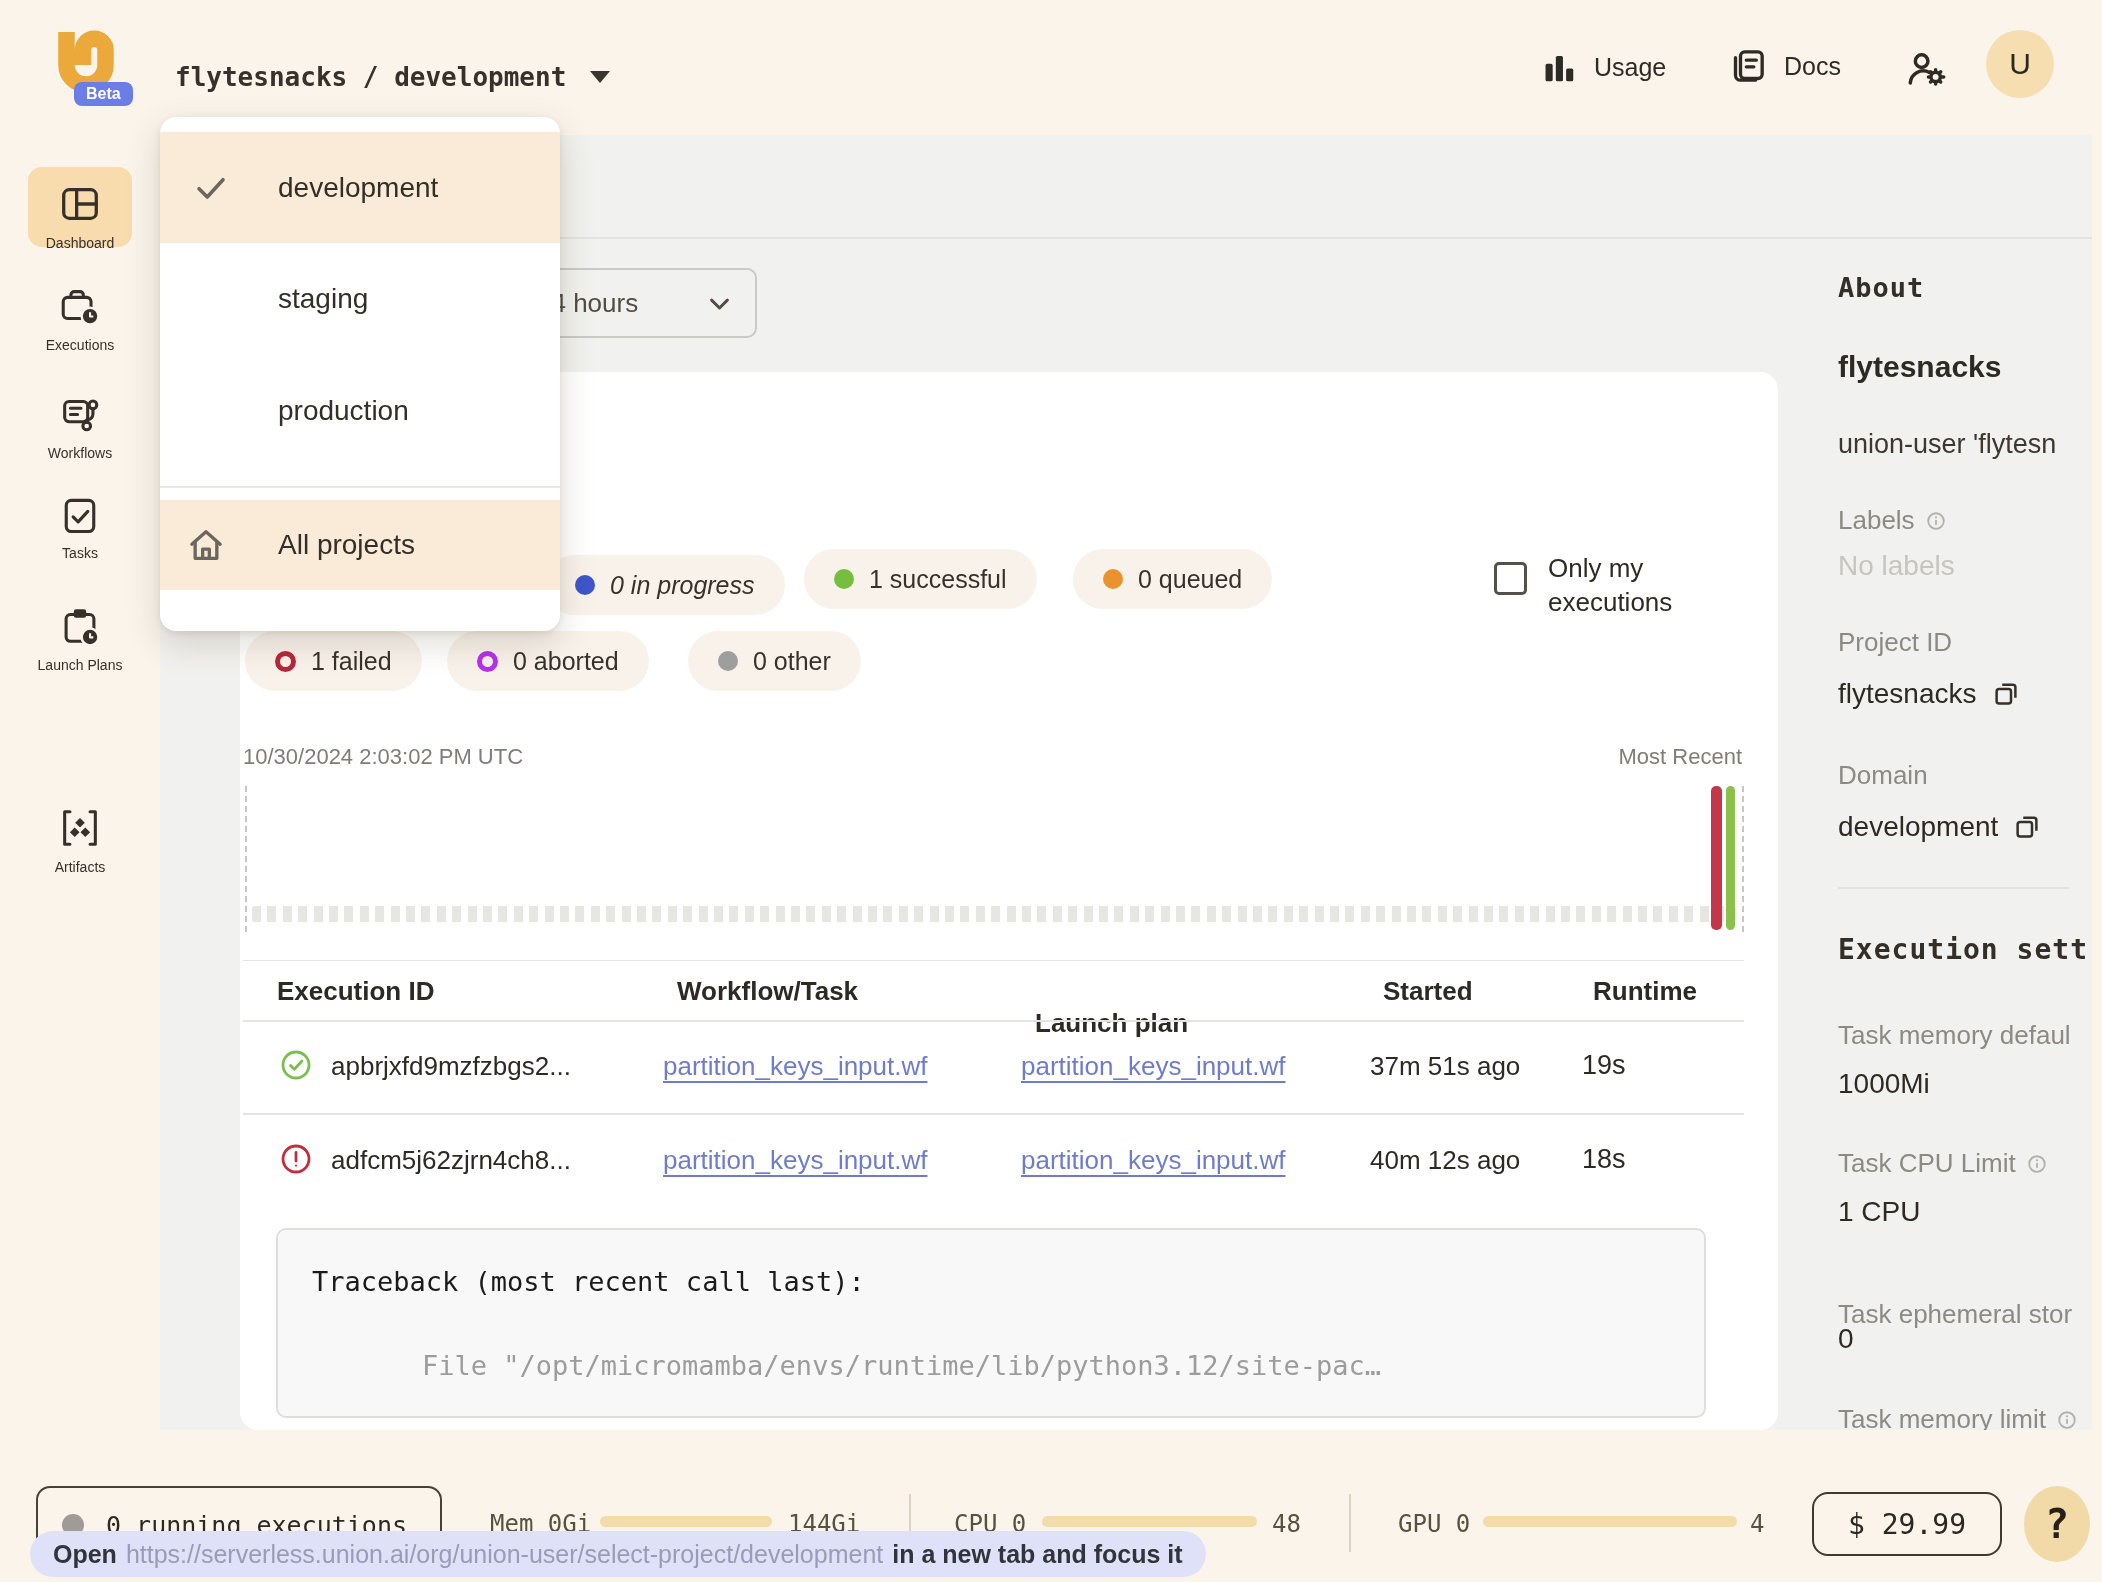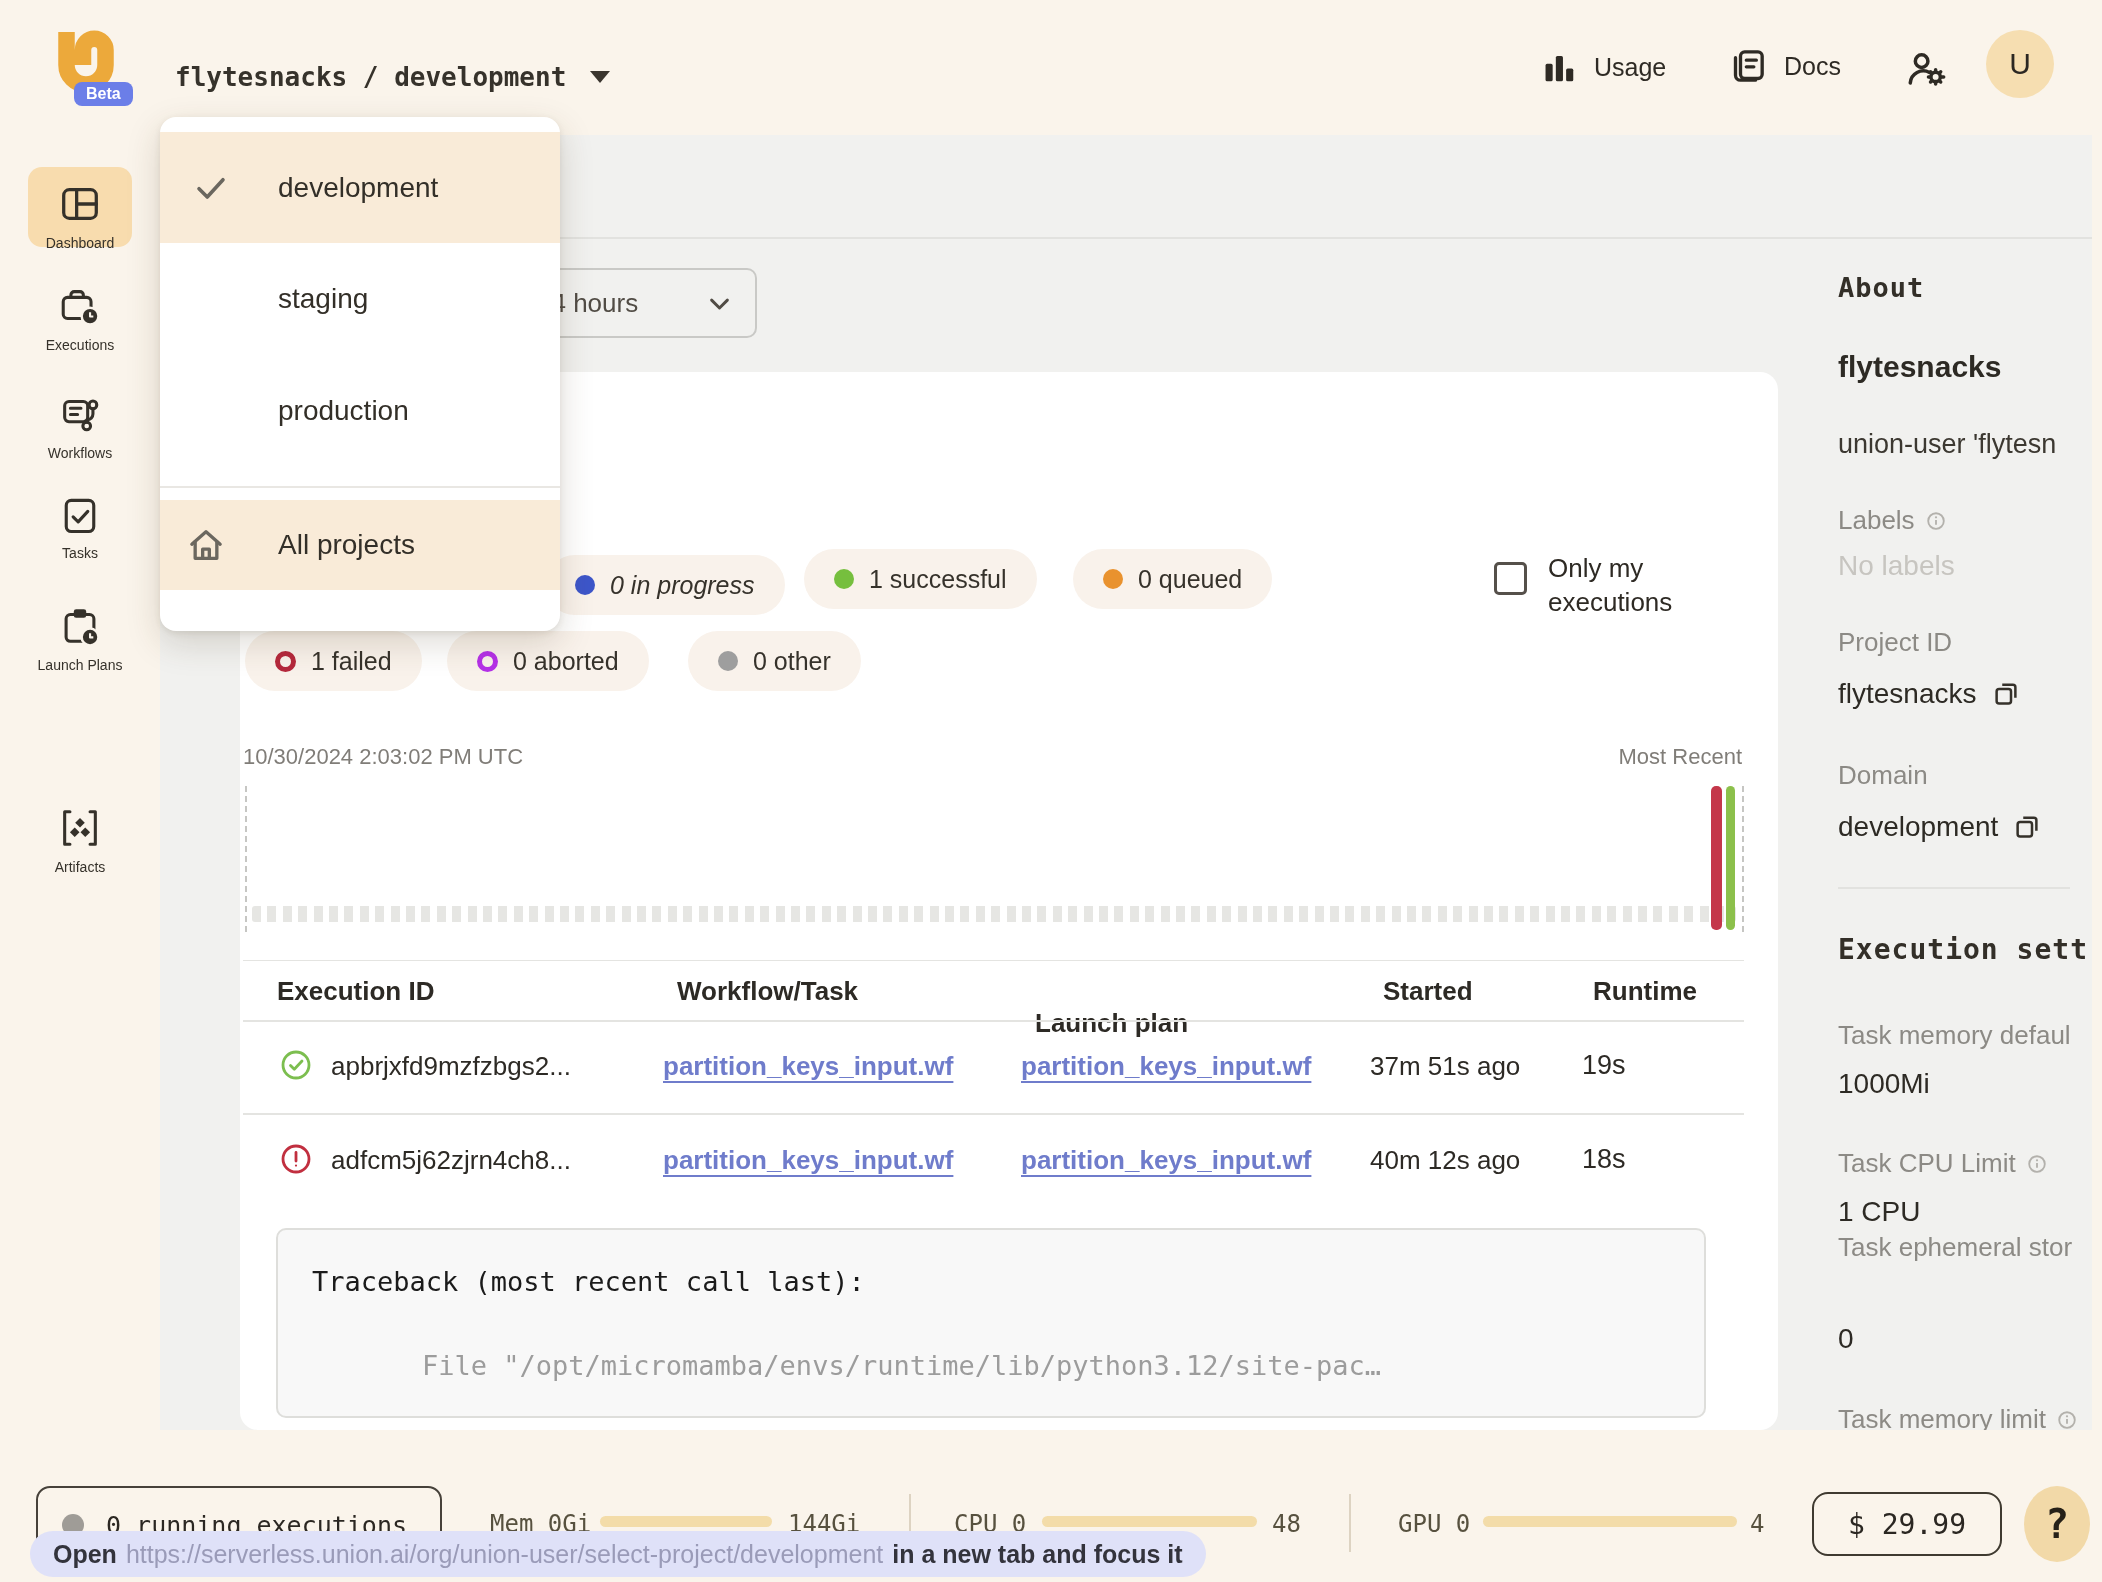--- a/index.html
+++ b/index.html
@@ -59,21 +59,21 @@
   .tl-chart { border-left:2px dashed #C6C6C3; border-right:2px dashed #C6C6C3; }
   .tl-ticks { height:16px; border-radius:3px;
     background:repeating-linear-gradient(90deg,#E6E6E3 0 9px,transparent 9px 15.4px); }
   .tl-bar { border-radius:5px; }
 
   
   .th { font-size:26px; font-weight:600; color:#2D2A25; }
   .td { font-size:26px; color:#2D2A25; }
   .td-id { font-weight:500; }
   .link { font-size:26px; color:#6F7CCB; text-decoration:underline;
-    text-underline-offset:6px; text-decoration-thickness:1.5px; cursor:pointer;font-weight:bold; }
+    text-underline-offset:6px; text-decoration-thickness:1.5px; cursor:pointer; }
   .runtime { font-size:27px; font-weight:500; }
   .row-line { background:#E4E4E1; height:2px; }
 
   .traceback { background:#F8F8F8; border:2px solid #DEDEDB; border-radius:10px; }
   .tb1 { font-size:27px; color:#1B1B1B; }
   .tb2 { font-size:27px; color:#9C9C9C; }
 
   
   .rp-h { font-size:27px; font-weight:bold; letter-spacing:1px; color:#332F28; }
   .rp-name { font-size:30px; font-weight:bold; color:#2D2A24; }
@@ -265,21 +265,21 @@
     <span>
       <svg width="22" height="22" viewBox="0 0 24 24" fill="none" stroke="#B3B1AC" stroke-width="2">
           <circle cx="12" cy="12" r="8.5"></circle>
           <path d="M12 11v5"></path>
           <circle cx="12" cy="8" r="1.2" fill="#B3B1AC" stroke="none"></circle>
         </svg>
     </span>
   </div>
   <div class="abs rp-value" style="left:1838px; top:1196px;">1 CPU</div>
 
-  <div class="abs rp-label rp-clip" style="left:1838px; top:1232px;">Task ephemeral stor</div>
+  <div class="abs rp-label rp-clip" style="left:1838px; top:1299px;">Task ephemeral stor</div>
   <div class="abs rp-value" style="left:1838px; top:1323px;">0</div>
 
   <div class="abs rp-label" style="left:1838px; top:1404px;">
     <span>Task memory limit</span>
     <span>
       <svg width="22" height="22" viewBox="0 0 24 24" fill="none" stroke="#B3B1AC" stroke-width="2">
           <circle cx="12" cy="12" r="8.5"></circle>
           <path d="M12 11v5"></path>
           <circle cx="12" cy="8" r="1.2" fill="#B3B1AC" stroke="none"></circle>
         </svg>

